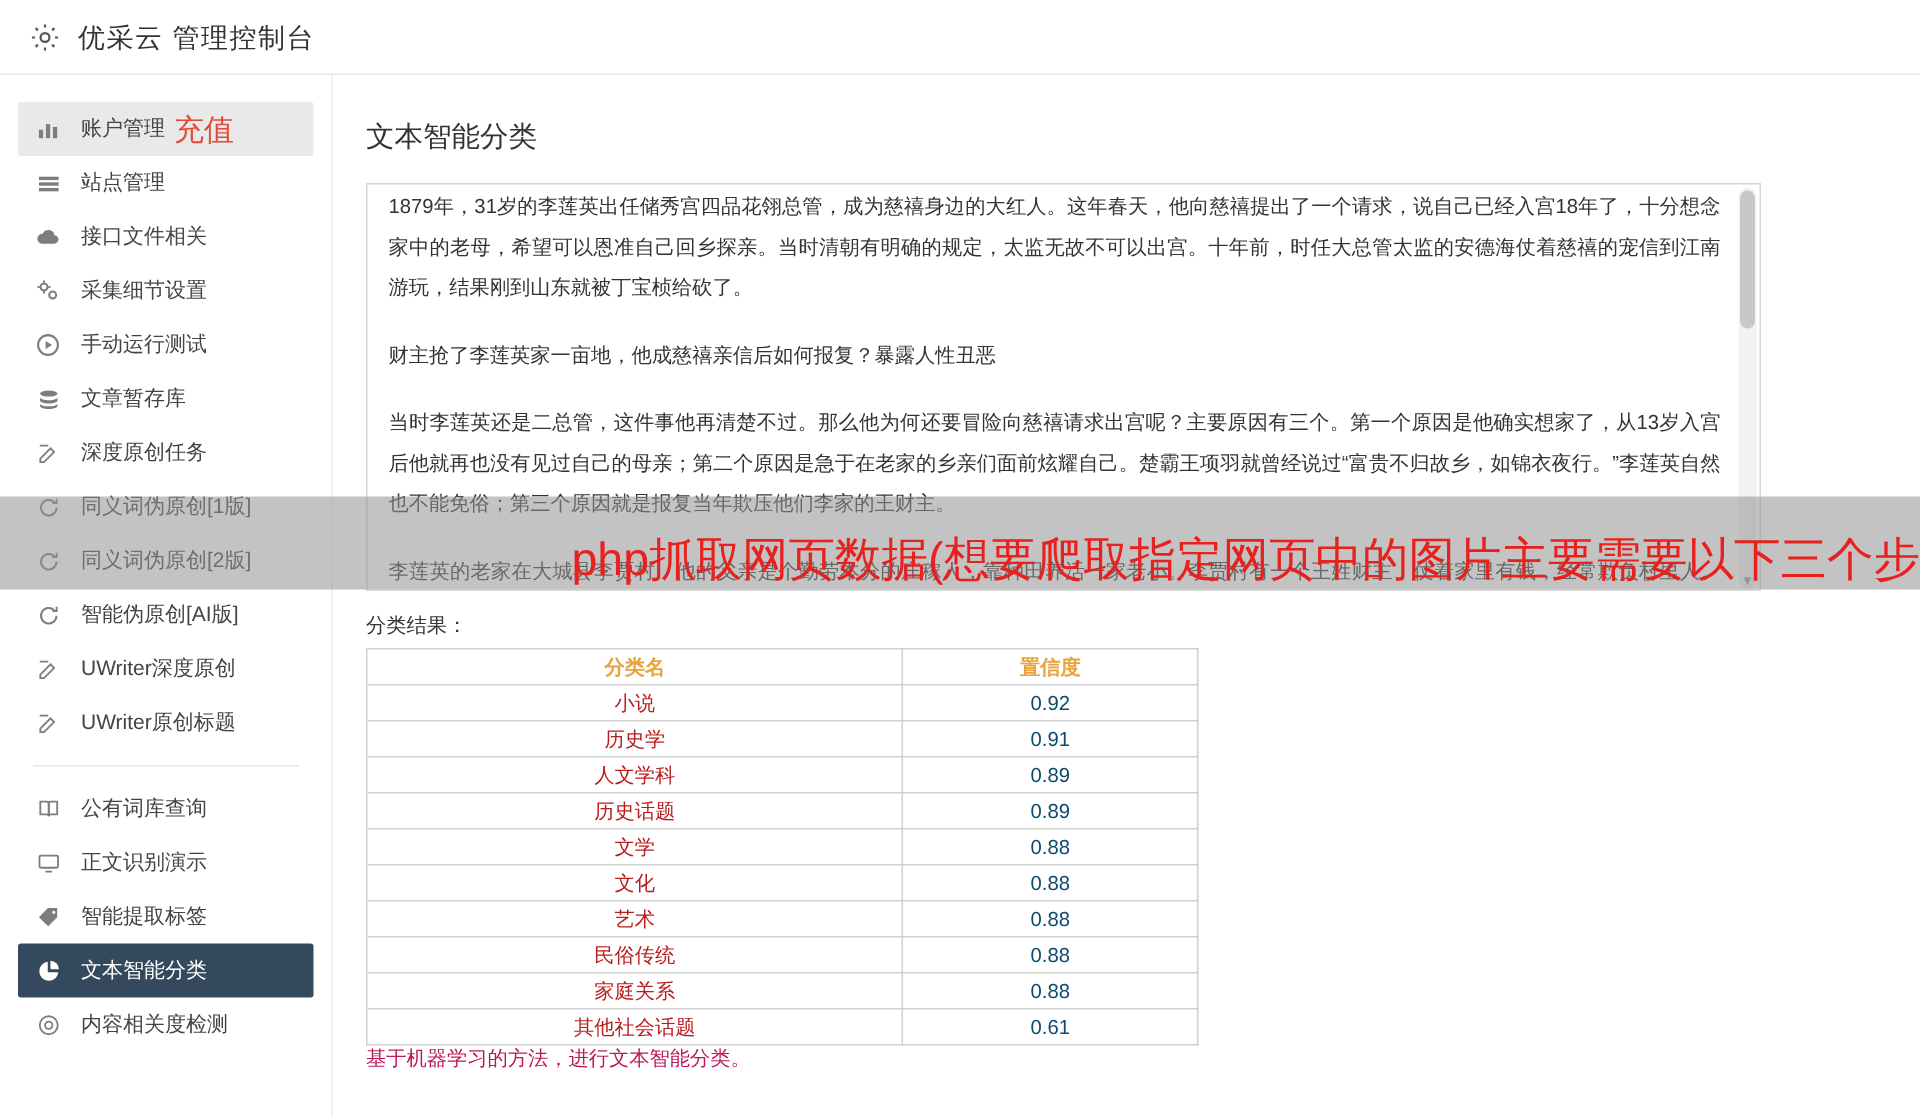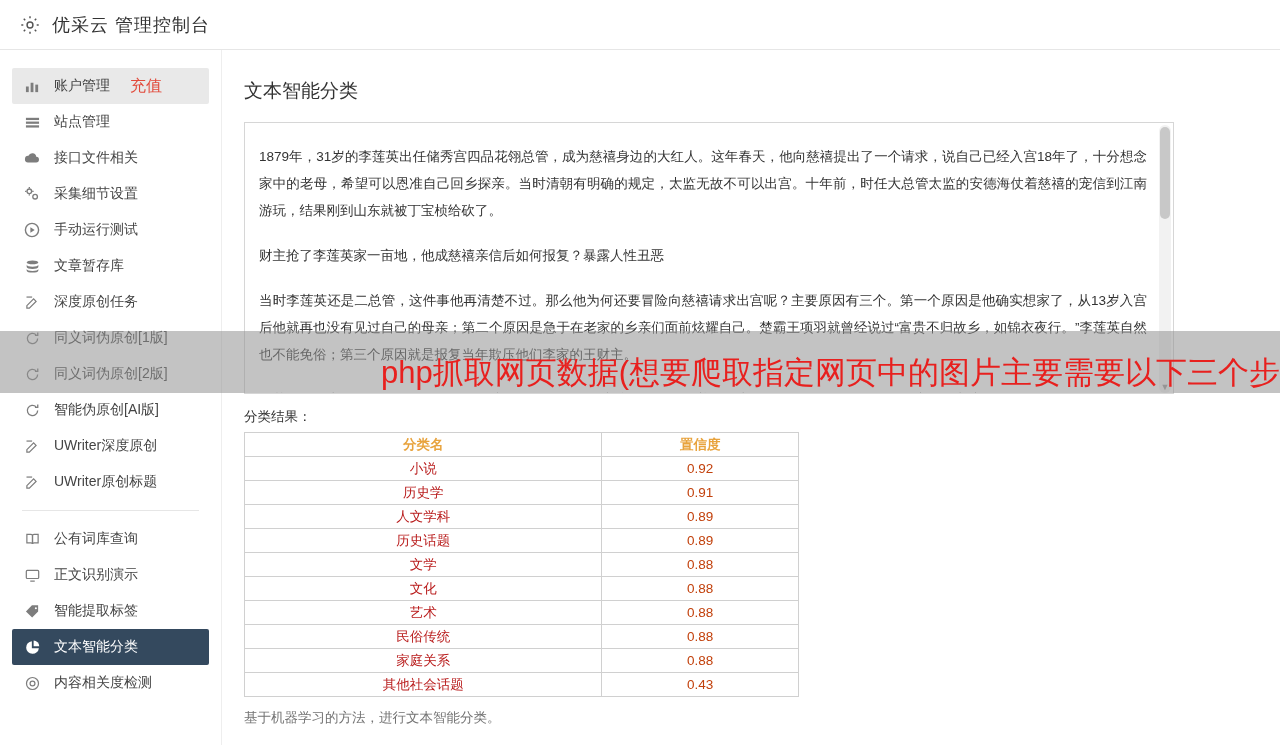--- a/index.html
+++ b/index.html
@@ -75,22 +75,22 @@
   .nav-item.selected {
     background: #e9e9e9;
   }
   .nav-item.active {
     background: #34495e;
     color: #ffffff;
   }
   .nav-item.active .nav-icon { color: #ffffff; }
   .nav-badge {
     color: #e24a3b;
-    margin-left: 20px;
-    font-size: 16px;
+    margin-left: 6px;
+    font-size: 20px;
   }
   .nav-sep {
     height: 1px;
     background: #e6e6e6;
     margin: 10px 22px 10px 22px;
   }
 
   
   .main {
     position: absolute;
@@ -108,21 +108,21 @@
   .text-panel {
     position: relative;
     width: 930px;
     height: 272px;
     border: 1px solid #d6d6d6;
     background: #ffffff;
     overflow: hidden;
     font-size: 13.5px;
     line-height: 27px;
     color: #333;
-    padding: 20px 26px 8px 14px;
+    padding: 1px 26px 8px 14px;
   }
   .text-panel p {
     margin: 0 0 18px 0;
     text-align: justify;
   }
   .panel-scrollbar {
     position: absolute;
     right: 2px; top: 2px;
     width: 12px; height: 268px;
     background: #f2f2f2;
@@ -162,26 +162,26 @@
     padding: 0 4px;
   }
   table.result-table th {
     color: #e8a33d;
     font-weight: bold;
   }
   table.result-table td.cat {
     color: #b91c1c;
   }
   table.result-table td.conf {
-    color: #c2410c;
+    color: #0c4a6e;
   }
   .footnote {
-    margin-top: 12px;
+    margin-top: 0;
     font-size: 13.5px;
-    color: #737373;
+    color: #be185d;
   }
 
   
   .overlay-band {
     position: absolute;
     left: 0; top: 331px;
     width: 1280px; height: 62px;
     background: rgba(145,145,145,0.55);
   }
   .overlay-text {
@@ -448,21 +448,21 @@
         <tr>
           <td class="cat">民俗传统</td>
           <td class="conf">0.88</td>
         </tr>
         <tr>
           <td class="cat">家庭关系</td>
           <td class="conf">0.88</td>
         </tr>
         <tr>
           <td class="cat">其他社会话题</td>
-          <td class="conf">0.43</td>
+          <td class="conf">0.61</td>
         </tr>
       </tbody>
     </table>
 
     <div class="footnote">基于机器学习的方法，进行文本智能分类。</div>
   </div>
 
   <div class="overlay-band"></div>
   <div class="overlay-text">php抓取网页数据(想要爬取指定网页中的图片主要需要以下三个步</div>
 

